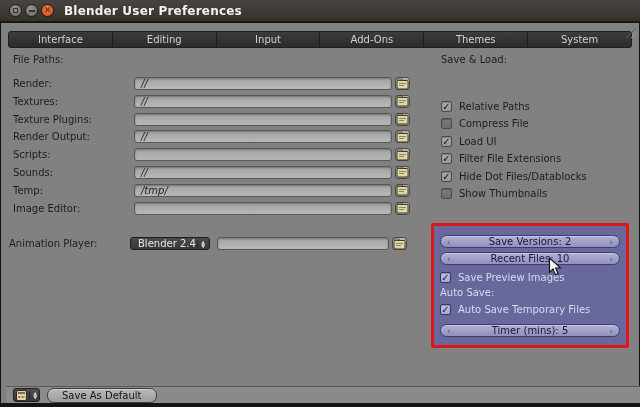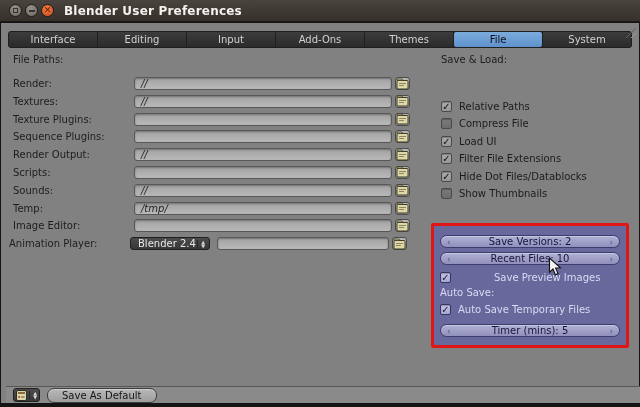--- a/index.html
+++ b/index.html
@@ -113,21 +113,20 @@
   </div>
 
   <div class="content">
 
     <div class="tabstrip">
         <div class="tab">Interface</div>
         <div class="tab">Editing</div>
         <div class="tab">Input</div>
         <div class="tab">Add-Ons</div>
         <div class="tab">Themes</div>
-        <div class="tab active">File</div>
         <div class="tab">System</div>
       </div>
 
     <svg class="grip" width="14" height="14">
       <line x1="3" y1="13" x2="13" y2="3" stroke="#5e5e5e" stroke-width="1"></line>
       <line x1="8" y1="13" x2="13" y2="8" stroke="#9b9b9b" stroke-width="1"></line>
     </svg>
 
     <span class="seclabel" style="left:12px; top:31px;">File Paths:</span>
     <div id="fp-rows">
@@ -154,34 +153,20 @@
             <svg width="13" height="12">
               <rect x="1" y="2.5" width="11" height="8.5" rx="1" fill="#ded7a6" stroke="#3e3a27"></rect>
               <path d="M1 2.5 L1 1 L6 1 L7 2.5 Z" fill="#cfc68f" stroke="#3e3a27" stroke-width="0.8"></path>
               <rect x="3" y="5" width="7" height="1" fill="#8b8361"></rect>
               <rect x="3" y="7" width="5" height="1" fill="#8b8361"></rect>
             </svg>
           </span>
         </div>
         <div class="fp-row">
           <span class="flabel">Texture Plugins:</span>
-          <span class="tfield">
-            <span class="fval"></span>
-          </span>
-          <span class="browse">
-            <svg width="13" height="12">
-              <rect x="1" y="2.5" width="11" height="8.5" rx="1" fill="#ded7a6" stroke="#3e3a27"></rect>
-              <path d="M1 2.5 L1 1 L6 1 L7 2.5 Z" fill="#cfc68f" stroke="#3e3a27" stroke-width="0.8"></path>
-              <rect x="3" y="5" width="7" height="1" fill="#8b8361"></rect>
-              <rect x="3" y="7" width="5" height="1" fill="#8b8361"></rect>
-            </svg>
-          </span>
-        </div>
-        <div class="fp-row">
-          <span class="flabel">Sequence Plugins:</span>
           <span class="tfield">
             <span class="fval"></span>
           </span>
           <span class="browse">
             <svg width="13" height="12">
               <rect x="1" y="2.5" width="11" height="8.5" rx="1" fill="#ded7a6" stroke="#3e3a27"></rect>
               <path d="M1 2.5 L1 1 L6 1 L7 2.5 Z" fill="#cfc68f" stroke="#3e3a27" stroke-width="0.8"></path>
               <rect x="3" y="5" width="7" height="1" fill="#8b8361"></rect>
               <rect x="3" y="7" width="5" height="1" fill="#8b8361"></rect>
             </svg>
@@ -313,21 +298,21 @@
       <div class="pill" style="margin-bottom:4px;">
         <span class="arr l">‹</span>
         <span>Save Versions: 2</span>
         <span class="arr r">›</span>
       </div>
       <div class="pill" style="margin-bottom:6px;">
         <span class="arr l">‹</span>
         <span>Recent Files: 10</span>
         <span class="arr r">›</span>
       </div>
-      <div class="cbrow" style="margin-bottom:5px;gap:36px;">
+      <div class="cbrow" style="margin-bottom:5px;">
         <span class="cb on"></span>
         <span class="cbl">Save Preview Images</span>
       </div>
       <div class="plabel" style="margin-bottom:5px;">Auto Save:</div>
       <div class="cbrow" style="margin-bottom:9px;">
         <span class="cb on"></span>
         <span class="cbl">Auto Save Temporary Files</span>
       </div>
       <div class="pill">
         <span class="arr l">‹</span>

